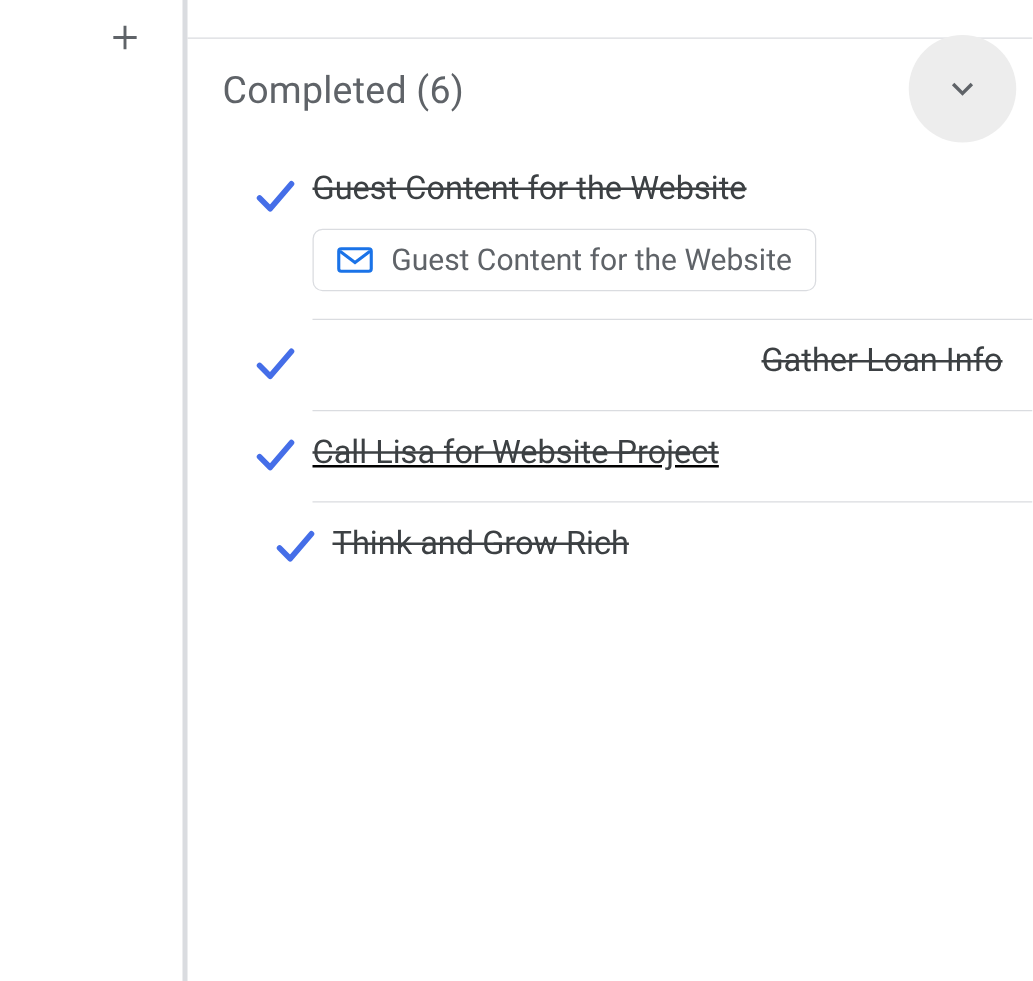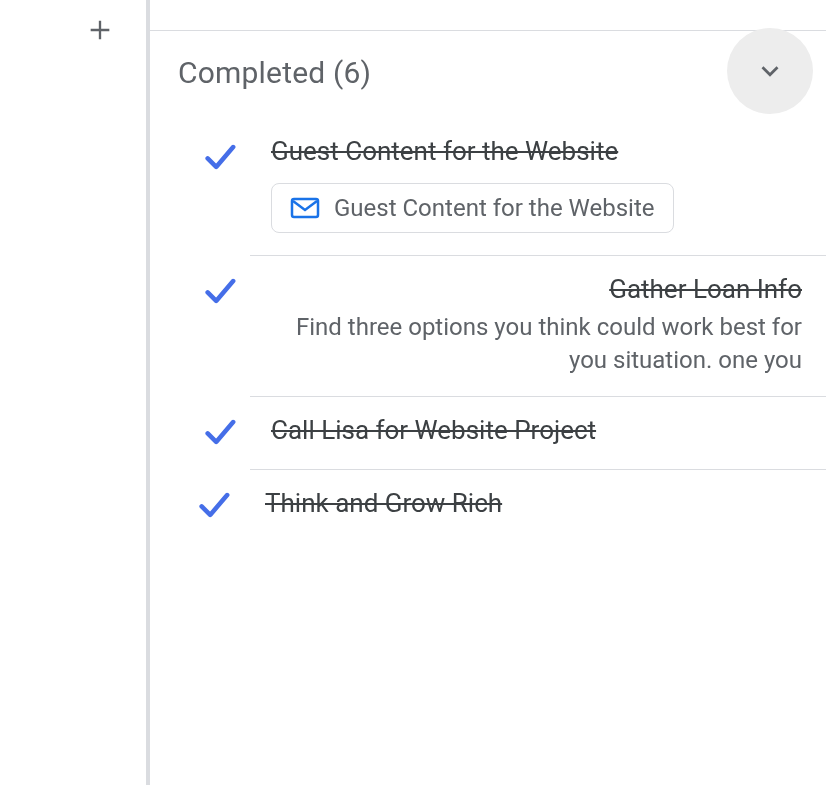--- a/index.html
+++ b/index.html
@@ -75,21 +75,20 @@
       cursor: pointer;
       color: #5f6368;
     }
     .chevron-button svg { width: 30px; height: 30px; stroke: currentColor; stroke-width: 2.2; fill: none; }
     .task-list {
       padding: 18px 0 0 0;
     }
     .task-item {
       display: flex;
       padding: 16px 12px 20px 38px;
-      gap: 21px;
     }
     .task-list .task-item:first-child { padding-top: 18px; padding-bottom: 22px;}
     .task-list .task-item:first-child .check-col { padding-top: 6px;}
     .check-col {
       width: 62px;
       flex-shrink: 0;
       display: flex;
       align-items: flex-start;
       justify-content: center;
       padding-top: 2px;
@@ -181,40 +180,39 @@
     <div class="sep"></div>
 
     <div class="task-item" style="border-top:none;margin-left:0;padding-left:38px;text-align:right;">
       <div class="check-col" style="margin-left:0;">
         <svg class="check-icon" viewBox="0 0 24 24">
             <path d="M4 13l6 6L22 5"></path>
           </svg>
       </div>
       <div class="task-body">
         <div class="task-title">Gather Loan Info</div>
-        <div class="task-desc">Find three options you think could work best for you situation. one you</div>
       </div>
     </div>
 
     <div class="sep"></div>
 
-    <div class="task-item" style="border-top:none;margin-left:0;padding-left:38px;">
+    <div class="task-item" style="border-top:none;margin-left:0;padding-left:38px;text-decoration:underline;">
       <div class="check-col" style="margin-left:0;">
         <svg class="check-icon" viewBox="0 0 24 24">
             <path d="M4 13l6 6L22 5"></path>
           </svg>
       </div>
       <div class="task-body">
         <div class="task-title">Call Lisa for Website Project</div>
       </div>
     </div>
 
     <div class="sep"></div>
 
-    <div class="task-item" style="border-top:none;margin-left:0;padding-left:32px;">
+    <div class="task-item" style="border-top:none;margin-left:0;padding-left:54px;">
       <div class="check-col" style="margin-left:0;">
         <svg class="check-icon" viewBox="0 0 24 24">
             <path d="M4 13l6 6L22 5"></path>
           </svg>
       </div>
       <div class="task-body">
         <div class="task-title">Think and Grow Rich</div>
       </div>
     </div>
 

